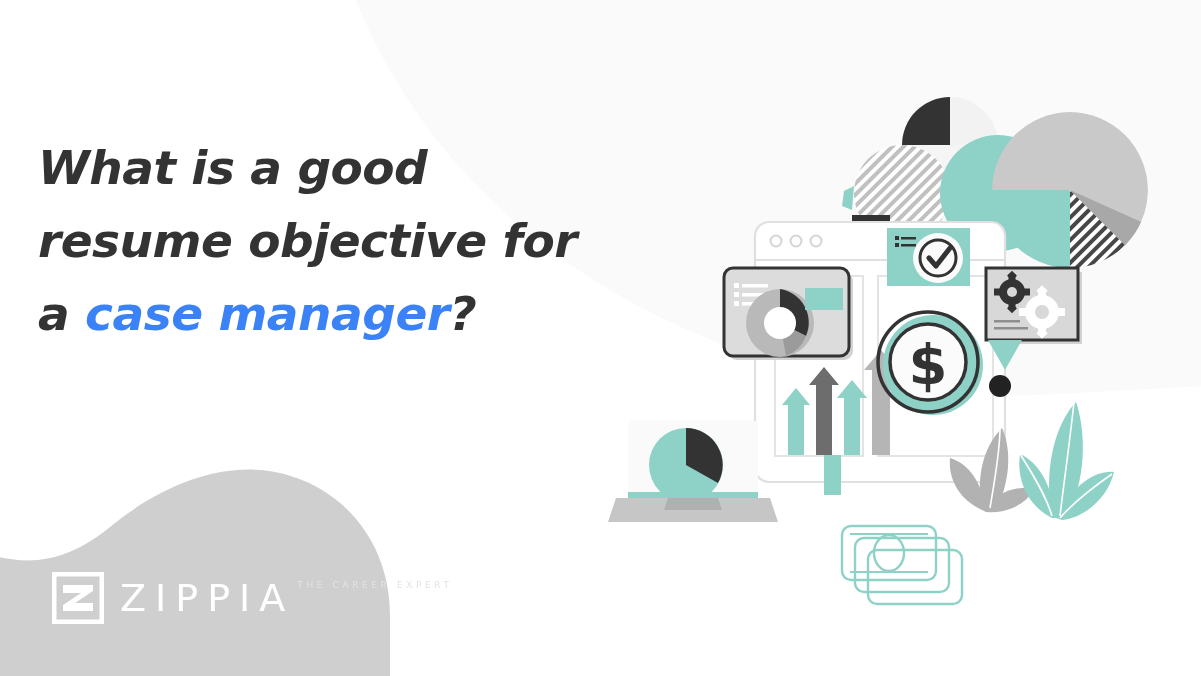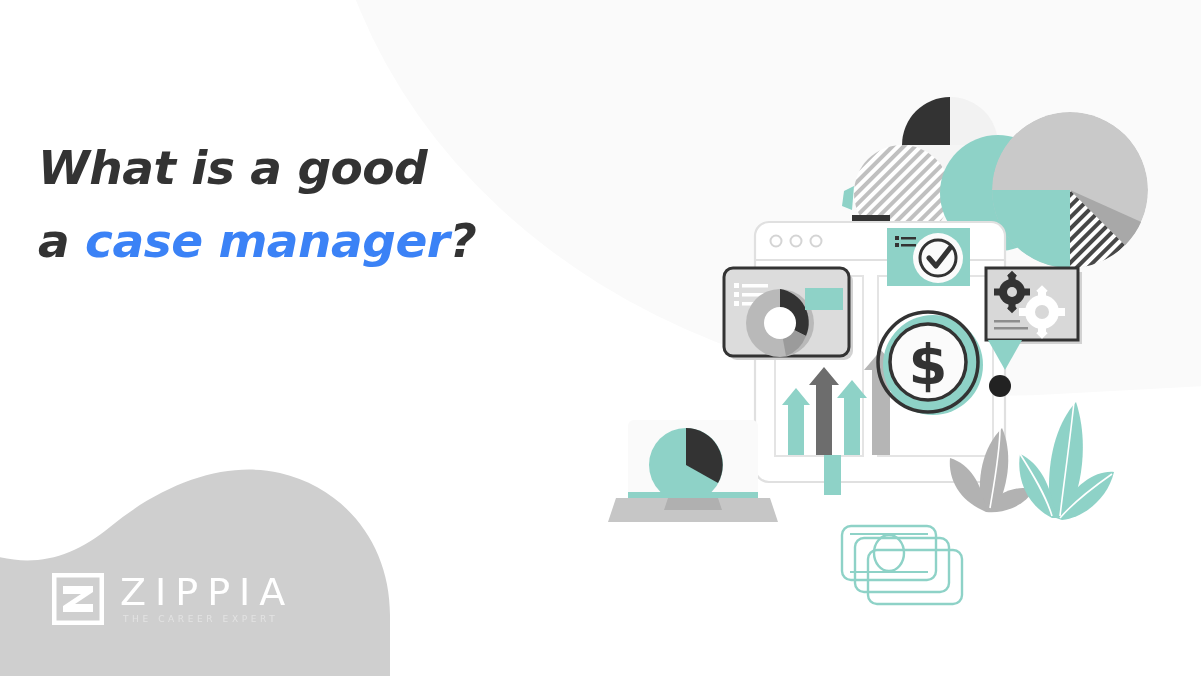--- a/index.html
+++ b/index.html
@@ -55,21 +55,21 @@
 
   
   .logo {
     position: absolute;
     left: 52px; top: 572px;
     display: flex;
     align-items: center;
     gap: 16px;
   }
   .logo-mark { width: 52px; height: 52px; display:block; }
-  .logo-text { display: flex; flex-direction: column; justify-content:space-between; }
+  .logo-text { display: flex; flex-direction: row; justify-content:space-between; }
   .logo-word {
     font-family: "DejaVu Sans", sans-serif;
     font-size: 38px;
     font-weight: normal;
     letter-spacing: 9px;
     color: #ffffff;
     line-height: 40px;
   }
   .logo-tag {
     font-family: "DejaVu Sans", sans-serif;
@@ -95,20 +95,21 @@
 
   <div class="bg-sweep"></div>
 
   <svg class="bg-blob" viewBox="0 0 430 280" width="430" height="280">
     <path d="M0,88 C58,116 104,110 150,72 C206,26 268,6 320,18
              C388,34 430,92 430,160 L430,280 L0,280 Z" fill="#cfcfcf"></path>
   </svg>
 
   <div class="headline">
     <div>What is a good</div>
+    <div>resume objective for</div>
     <div><span>a </span><span class="accent">case manager</span><span>?</span></div>
   </div>
 
   <div class="logo">
     <svg class="logo-mark" viewBox="0 0 52 52">
       <path d="M2,2 L50,2 L50,50 L2,50 Z" fill="none" stroke="#ffffff" stroke-width="5"></path>
       <path d="M11,13 L41,13 L41,19 L23,31 L41,31 L41,39 L11,39 L11,33 L29,21 L11,21 Z" fill="#ffffff"></path>
     </svg>
     <div class="logo-text">
       <div class="logo-word">ZIPPIA</div>

